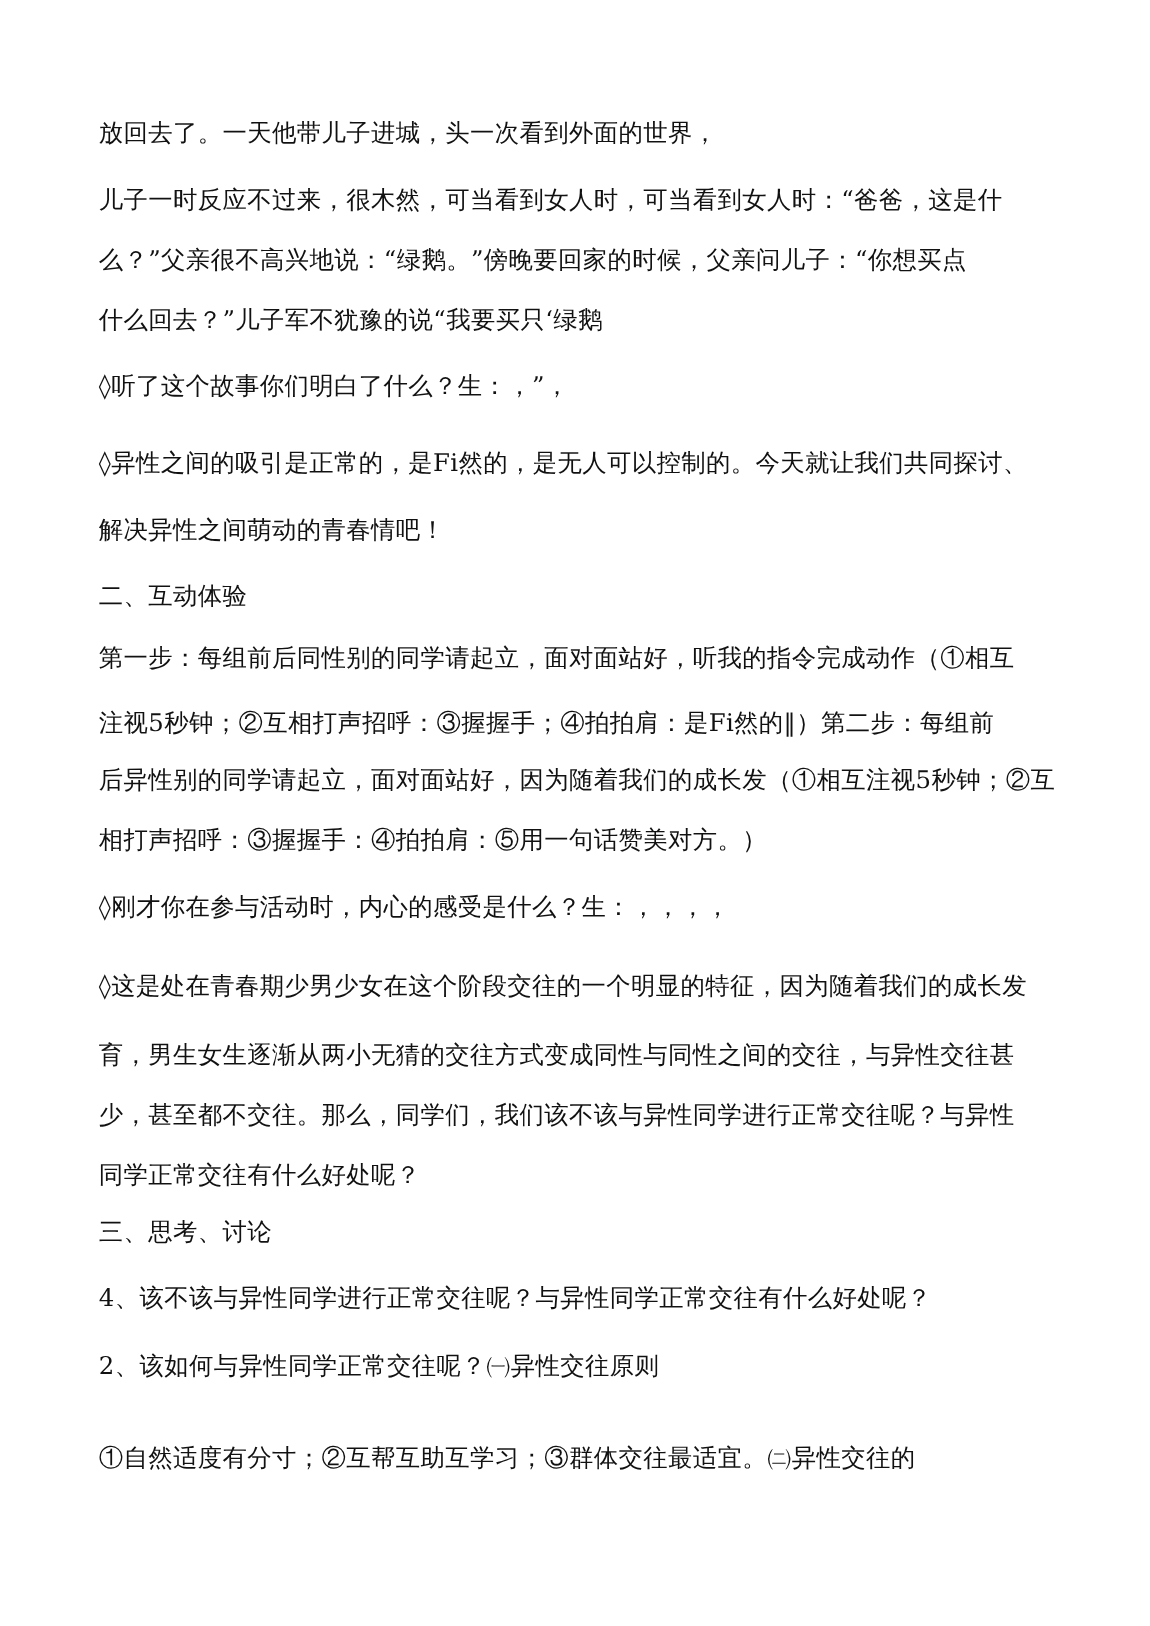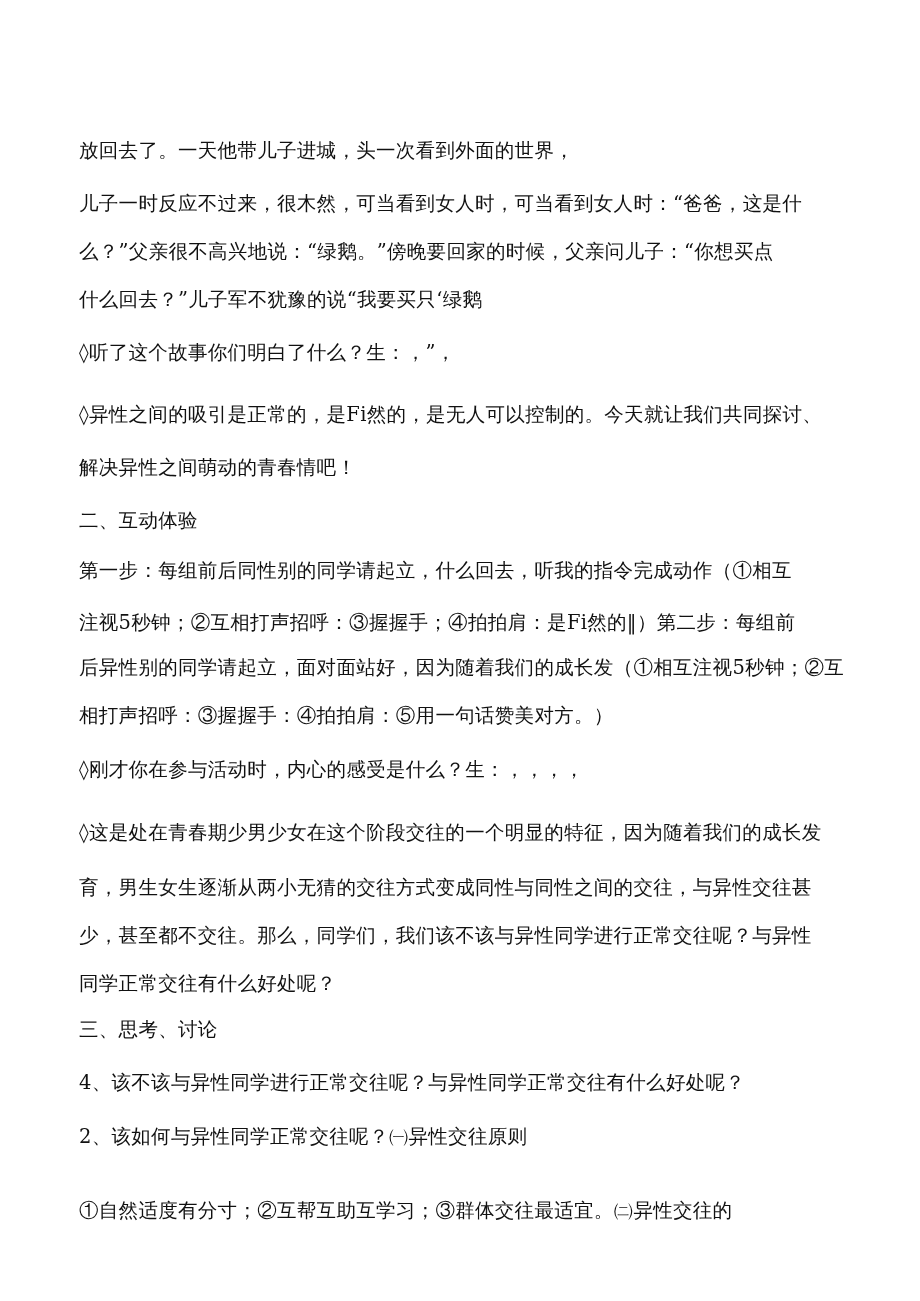--- a/index.html
+++ b/index.html
@@ -1,33 +1,33 @@
 <!DOCTYPE html>
 <html><head>
 <meta charset="utf-8">
 <style>
   html, body { margin: 0; padding: 0; background: #ffffff; }
   body { width: 920px; height: 1301px; position: relative; overflow: hidden;
          font-family: "DejaVu Serif", "Liberation Serif", serif; color: #111; }
   .line { position: absolute; left: 79px; font-size: 19.5px; line-height: 24px;
-          white-space: nowrap; letter-spacing: 0.3px; margin-top: 44px; }
+          white-space: nowrap; letter-spacing: 0.3px; }
 </style>
 </head>
 <body>
 
 <div>
   <div class="line" style="top:95px">放回去了。一天他带儿子进城，头一次看到外面的世界，</div>
   <div class="line" style="top:148px">儿子一时反应不过来，很木然，可当看到女人时，可当看到女人时：“爸爸，这是什</div>
   <div class="line" style="top:196px">么？”父亲很不高兴地说：“绿鹅。”傍晚要回家的时候，父亲问儿子：“你想买点</div>
   <div class="line" style="top:244px">什么回去？”儿子军不犹豫的说“我要买只‘绿鹅</div>
   <div class="line" style="top:297px">◊听了这个故事你们明白了什么？生：，”，</div>
   <div class="line" style="top:359px">◊异性之间的吸引是正常的，是Fi然的，是无人可以控制的。今天就让我们共同探讨、</div>
   <div class="line" style="top:412px">解决异性之间萌动的青春情吧！</div>
   <div class="line" style="top:465px">二、互动体验</div>
-  <div class="line" style="top:515px">第一步：每组前后同性别的同学请起立，什么回去，听我的指令完成动作（①相互</div>
+  <div class="line" style="top:515px">第一步：每组前后同性别的同学请起立，面对面站好，听我的指令完成动作（①相互</div>
   <div class="line" style="top:567px">注视5秒钟；②互相打声招呼：③握握手；④拍拍肩：是Fi然的‖）第二步：每组前</div>
   <div class="line" style="top:612px">后异性别的同学请起立，面对面站好，因为随着我们的成长发（①相互注视5秒钟；②互</div>
   <div class="line" style="top:660px">相打声招呼：③握握手：④拍拍肩：⑤用一句话赞美对方。）</div>
   <div class="line" style="top:714px">◊刚才你在参与活动时，内心的感受是什么？生：，，，，</div>
   <div class="line" style="top:777px">◊这是处在青春期少男少女在这个阶段交往的一个明显的特征，因为随着我们的成长发</div>
   <div class="line" style="top:832px">育，男生女生逐渐从两小无猜的交往方式变成同性与同性之间的交往，与异性交往甚</div>
   <div class="line" style="top:880px">少，甚至都不交往。那么，同学们，我们该不该与异性同学进行正常交往呢？与异性</div>
   <div class="line" style="top:928px">同学正常交往有什么好处呢？</div>
   <div class="line" style="top:974px">三、思考、讨论</div>
   <div class="line" style="top:1027px">4、该不该与异性同学进行正常交往呢？与异性同学正常交往有什么好处呢？</div>

